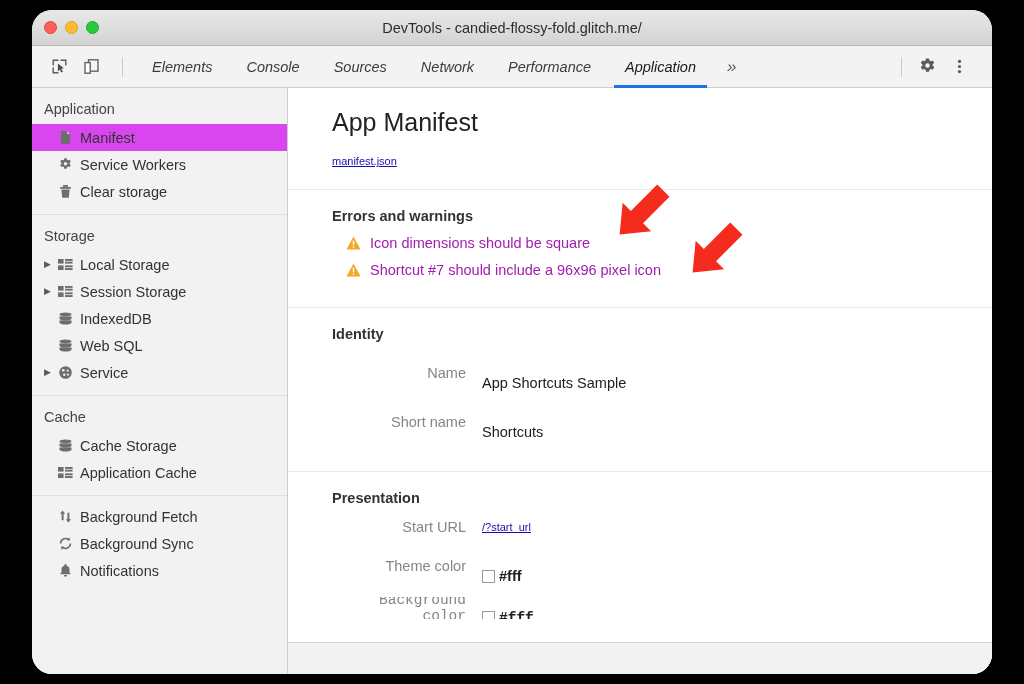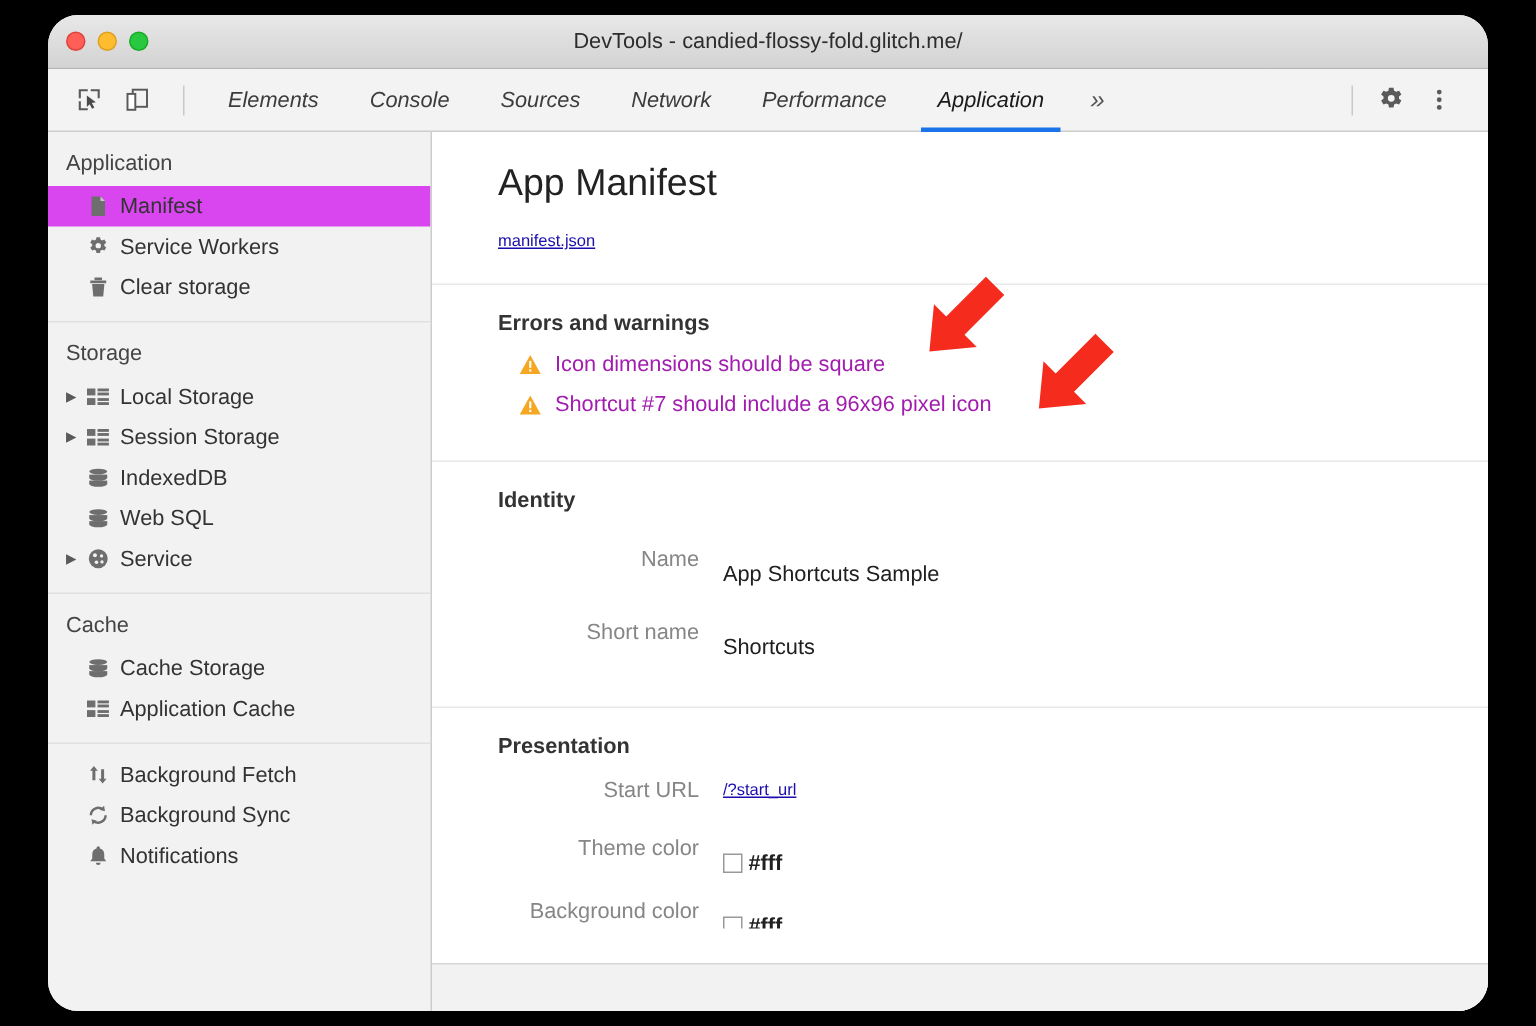--- a/index.html
+++ b/index.html
@@ -139,21 +139,21 @@
   .swatch {
     display: inline-block;
     width: 13px; height: 13px;
     border: 1px solid #999; background: #fff;
     vertical-align: -2px; margin-right: 4px;
   }
   .swatch-text { font-weight: bold; color: #202020; }
 
   
   #sec-presentation { padding-bottom: 0; }
-  .clip-row { height: 22px; overflow: hidden; }
+  .clip-row { height: 22px; overflow: hidden; font-family: Liberation Mono, monospace; }
 
   
   #bottom-strip {
     position: absolute; left: 0; right: 0; bottom: 0;
     height: 32px; background: #f2f2f2;
     border-top: 1px solid #d6d6d6;
   }
 
   
   .red-arrow { position: absolute; pointer-events: none; }

